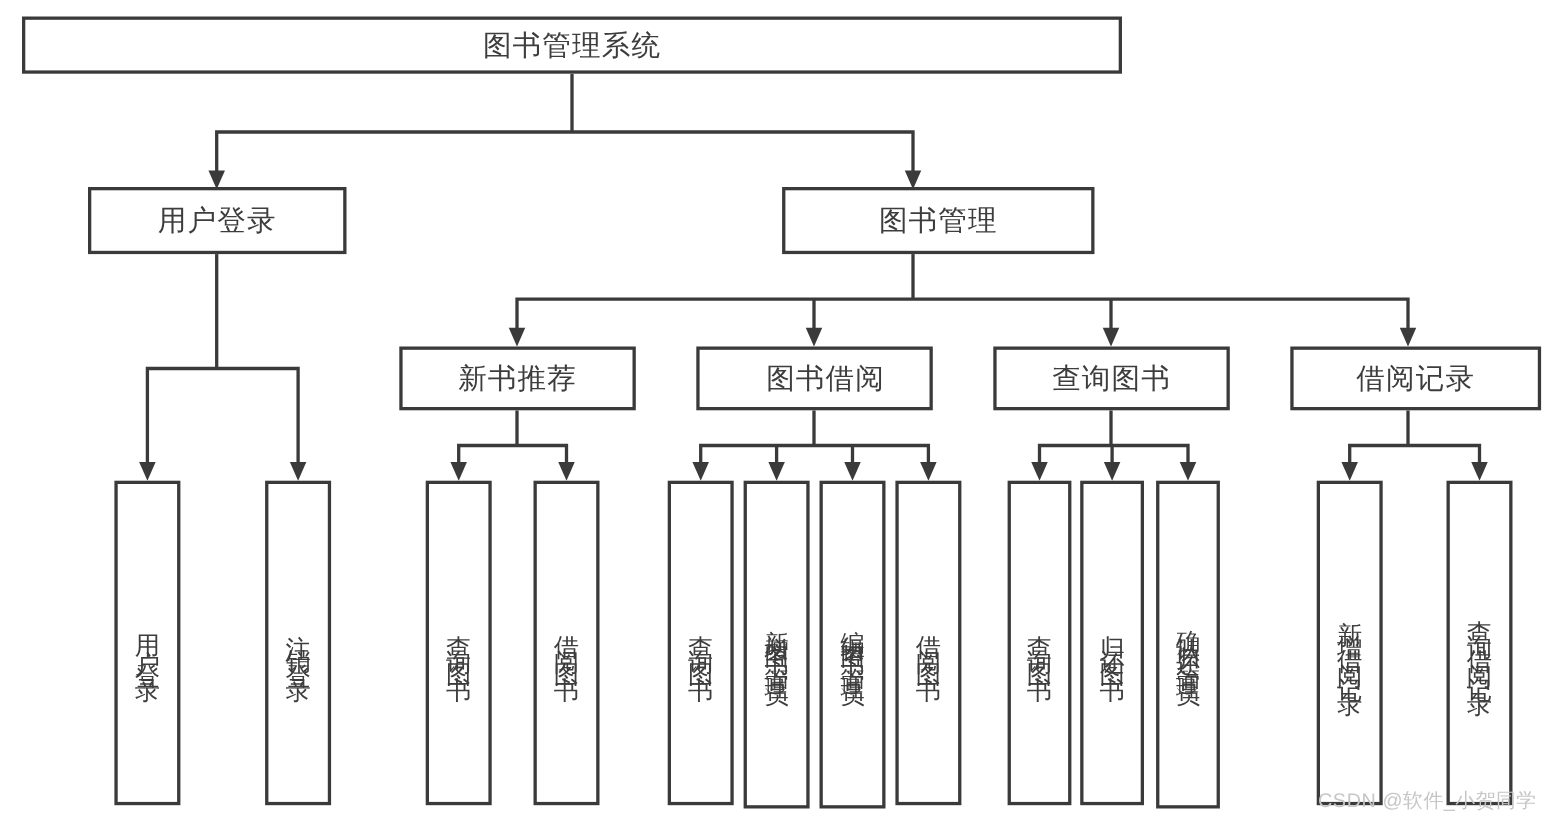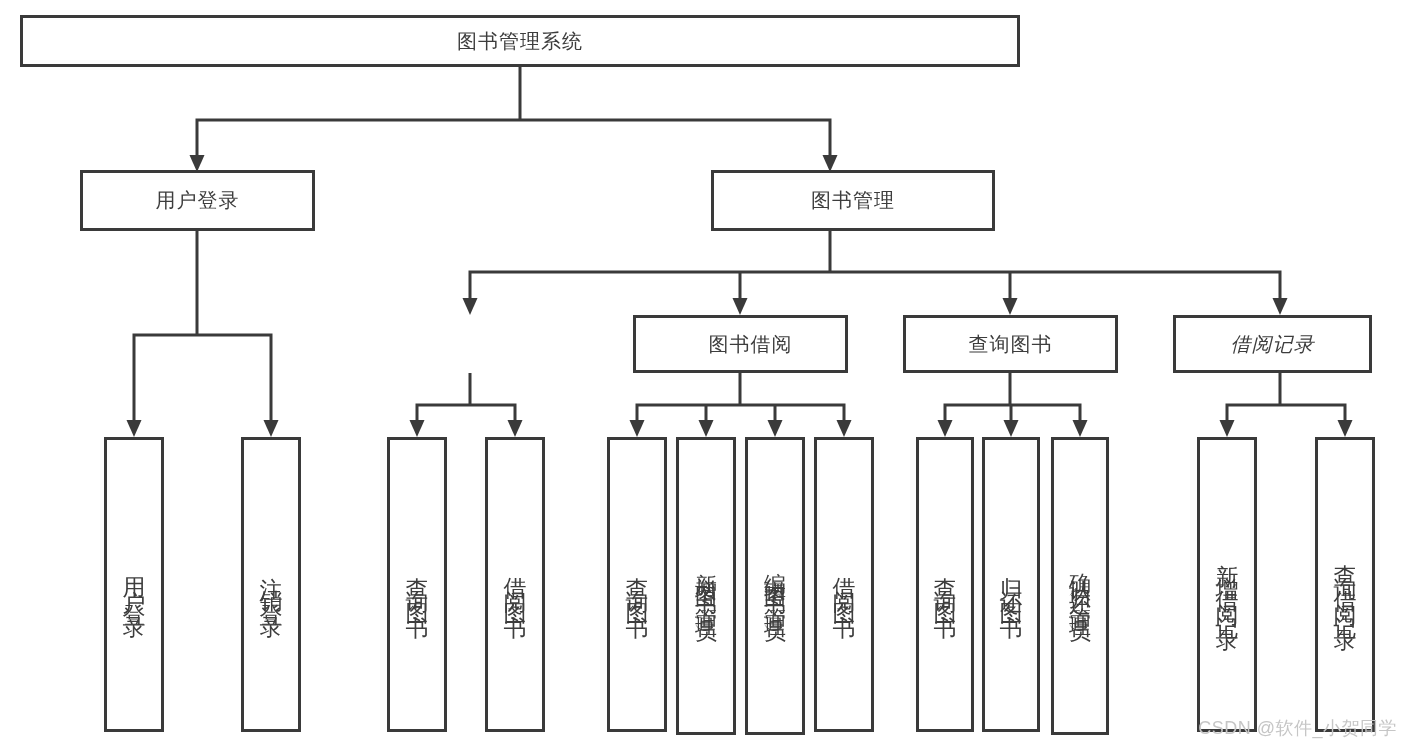--- a/index.html
+++ b/index.html
@@ -22,21 +22,21 @@
     box-sizing: border-box;
     background: #ffffff;
     border: 3px solid #3a3a3a;
     display: flex;
     align-items: center;
     justify-content: center;
     color: #3d3d3d;
     z-index: 2;
   }
   .node.h span {
-    font-size: 20px;
+    font-size: 26px;
     letter-spacing: 1px;
     white-space: nowrap;
     text-align: right;
   }
   .node.leaf span {
     writing-mode: vertical-rl;
     text-orientation: mixed;
     font-size: 23px;
     letter-spacing: 13px;
     line-height: 1;
@@ -126,27 +126,30 @@
     <span>图书管理系统</span>
   </div>
 
   <div class="node h" style="left:80px; top:170px; width:235px; height:61px;">
     <span>用户登录</span>
   </div>
   <div class="node h" style="left:711px; top:170px; width:284px; height:61px;">
     <span>图书管理</span>
   </div>
 
+  <div class="node h" style="left:363px; top:315px; width:215px; height:58px;">
+    <span>新书推荐</span>
+  </div>
   <div class="node h" style="left:633px; top:315px; width:215px; height:58px;padding-left:20px;">
     <span>图书借阅</span>
   </div>
   <div class="node h" style="left:903px; top:315px; width:215px; height:58px;">
     <span>查询图书</span>
   </div>
-  <div class="node h" style="left:1173px; top:315px; width:199px; height:58px;font-style:italic;">
+  <div class="node h" style="left:1173px; top:315px; width:228px; height:58px;">
     <span>借阅记录</span>
   </div>
 
   <div class="node leaf" style="left:104px; top:437px; width:60px; height:295px;">
     <span>用户登录</span>
   </div>
   <div class="node leaf" style="left:241px; top:437px; width:60px; height:295px;">
     <span>注销登录</span>
   </div>
 

